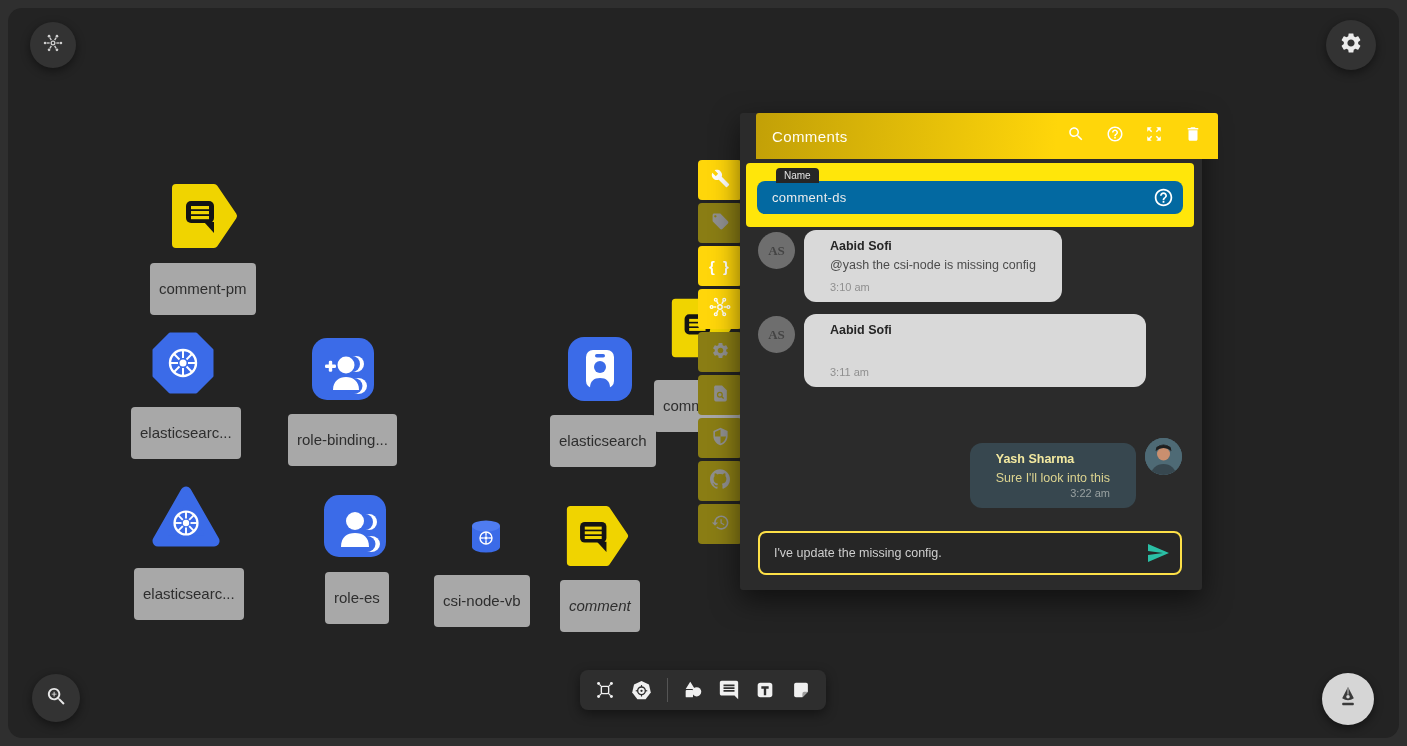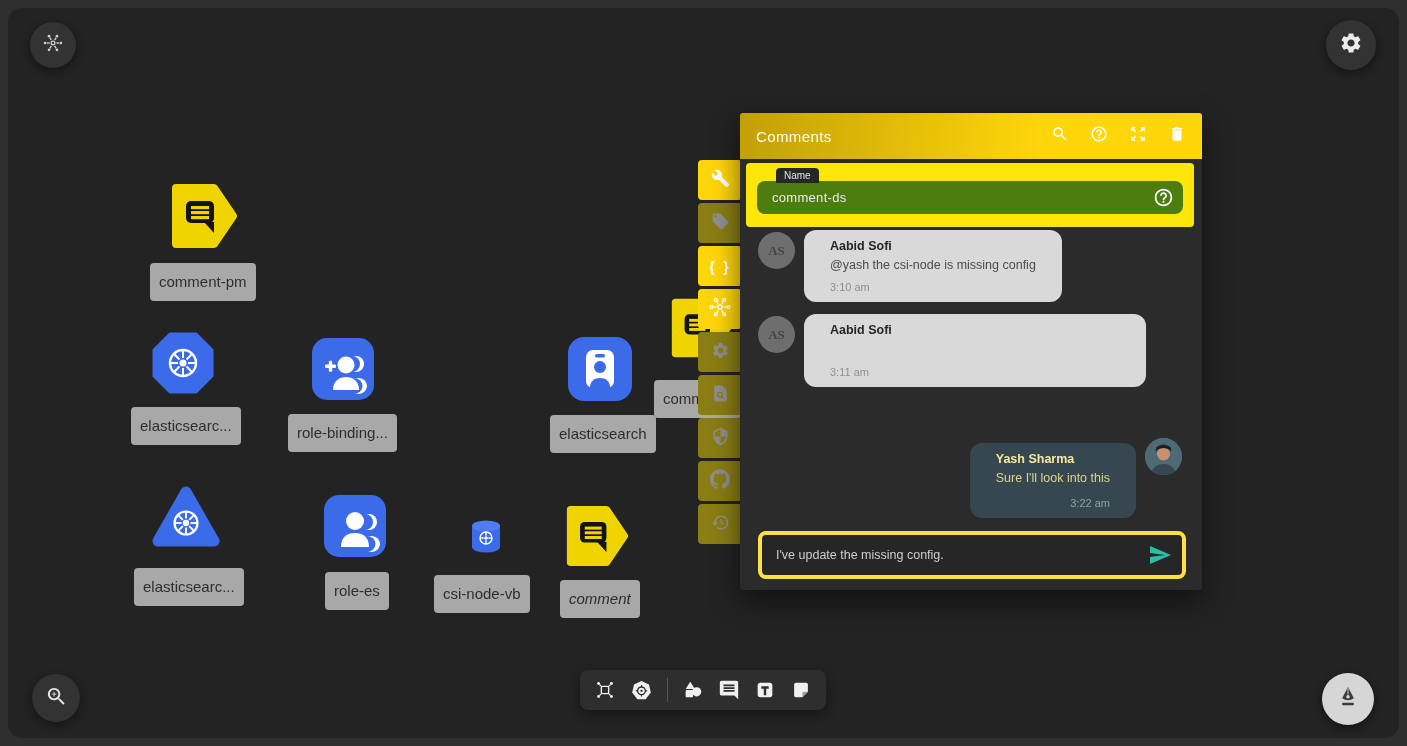--- a/index.html
+++ b/index.html
@@ -6,57 +6,57 @@
   body{width:1407px;height:746px;background:#2f2f2f;font-family:"Liberation Sans",sans-serif;position:relative;overflow:hidden;}
   .canvas{position:absolute;left:8px;top:8px;width:1391px;height:730px;background:#232323;border-radius:14px;}
 
   
   .fab{position:absolute;border-radius:50%;display:flex;align-items:center;justify-content:center;box-shadow:0 3px 10px rgba(0,0,0,.45);cursor:pointer;z-index:50;}
   .fab.dark{background:#333333;}
   .fab.light{background:#d6d6d6;}
 
   
   .node{position:absolute;z-index:10;cursor:pointer;}
-  .nlabel{position:absolute;background:#a8a8a8;color:#2e2e2e;font-size:15px;line-height:18px;padding:10px 9px;border-radius:4px;white-space:nowrap;z-index:11;}
+  .nlabel{position:absolute;background:#a8a8a8;color:#2e2e2e;font-size:15px;line-height:18px;padding:17px 9px;border-radius:4px;white-space:nowrap;z-index:11;}
   .nlabel.clip{max-width:70px;overflow:hidden;}
 
   
   .stb{position:absolute;left:698px;top:160px;width:44px;display:flex;flex-direction:column;gap:3px;z-index:30;}
   .stb .btn{width:44px;height:40px;border-radius:4px;display:flex;align-items:center;justify-content:center;cursor:pointer;}
   .stb .btn.on{background:#ffd60a;}
   .stb .btn.off{background:#8a7d14;}
   .stb .braces{color:#ffffff;font-weight:bold;font-size:15px;letter-spacing:2px;}
 
   
   .panel{position:absolute;left:740px;top:113px;width:462px;height:477px;background:#2b2b2b;z-index:40;border-radius:3px;box-shadow:0 10px 28px rgba(0,0,0,.55);}
-  .phead{position:absolute;left:0;top:0;width:462px;height:46px;background:linear-gradient(95deg,#c2a007,#ffd60a 65%);display:flex;align-items:center;padding:0 16px;box-sizing:border-box;border-radius:3px 3px 0 0;justify-content:space-between;}
+  .phead{position:absolute;left:16px;top:0;width:462px;height:46px;background:linear-gradient(95deg,#c2a007,#ffd60a 65%);display:flex;align-items:center;padding:0 16px;box-sizing:border-box;border-radius:3px 3px 0 0;justify-content:space-between;}
   .phead .title{color:#fffdf2;font-size:15px;letter-spacing:.4px;}
   .phead .hicons{margin-left:auto;display:flex;gap:21px;align-items:center;}
   .phead .hicons svg{cursor:pointer;}
 
   .name-section{position:absolute;left:6px;top:50px;width:448px;height:64px;background:#ffe60a;border-radius:4px;}
-  .name-input{position:absolute;left:11px;top:18px;width:426px;height:33px;background:#4d7c0f;border-radius:8px;}
+  .name-input{position:absolute;left:11px;top:18px;width:426px;height:33px;background:#0369a1;border-radius:8px;}
   .name-tab{position:absolute;left:19px;top:-13px;background:#262626;color:#e3e3e3;font-size:10px;padding:2px 8px;border-radius:4px 4px 0 0;}
   .name-input input{position:absolute;left:0;top:0;width:100%;height:100%;background:transparent;border:none;outline:none;color:#ececec;font-size:13px;padding:0 40px 0 15px;box-sizing:border-box;font-family:"Liberation Sans",sans-serif;letter-spacing:.3px;}
   .name-help{position:absolute;right:9px;top:6px;}
 
   .avatar{position:absolute;width:37px;height:37px;border-radius:50%;background:#6e6e6e;display:flex;align-items:center;justify-content:center;color:#444444;font-weight:bold;font-size:13px;font-family:Liberation Serif, serif;}
   .avatar.photo{overflow:hidden;background:#4e6a75;}
   .bubble{position:absolute;background:#d9d9d9;border-radius:12px;padding:9px 26px;width:max-content;max-width:346px;box-sizing:border-box;}
   .bubble .bname{font-weight:bold;font-size:12.5px;color:#262626;}
   .bubble .btext{font-size:12.5px;color:#4c4c4c;margin-top:4px;line-height:17px;}
   .bubble .btime{font-size:11px;color:#8f8f8f;margin-top:7px;}
   .bubble.wide{width:342px;}
   .bubble .gap{height:22px;}
   .bubble.mine{background:#37474f;}
   .bubble.mine .bname{color:#f3e9a0;}
   .bubble.mine .btext{color:#ddd490;white-space:nowrap;}
-  .bubble.mine .btime{color:#98a0a0;text-align:right;margin-top:10px;}
-
-  .msg-inputrow{position:absolute;left:18px;top:418px;width:420px;height:40px;border:4px solid #fde047;border-radius:8px;background:#262626;}
+  .bubble.mine .btime{color:#98a0a0;text-align:right;margin-top:0;}
+
+  .msg-inputrow{position:absolute;left:18px;top:418px;width:420px;height:40px;border:2px solid #fde047;border-radius:8px;background:#262626;}
   .msg-inputrow input{position:absolute;left:0;top:0;width:100%;height:100%;background:transparent;border:none;outline:none;color:#cfcfcf;font-size:12.5px;padding:0 48px 0 14px;box-sizing:border-box;font-family:"Liberation Sans",sans-serif;}
   .send{position:absolute;right:10px;top:8px;cursor:pointer;}
 
   
   .btb{position:absolute;left:580px;top:670px;width:246px;height:40px;border-radius:8px;background:#2e2e2e;z-index:45;display:flex;align-items:center;justify-content:space-evenly;box-shadow:0 4px 12px rgba(0,0,0,.45);}
   .btb .tbtn{display:flex;align-items:center;justify-content:center;cursor:pointer;}
   .btb .divider{width:1px;height:24px;background:#555555;}
 </style>
 </head>
 <body>

